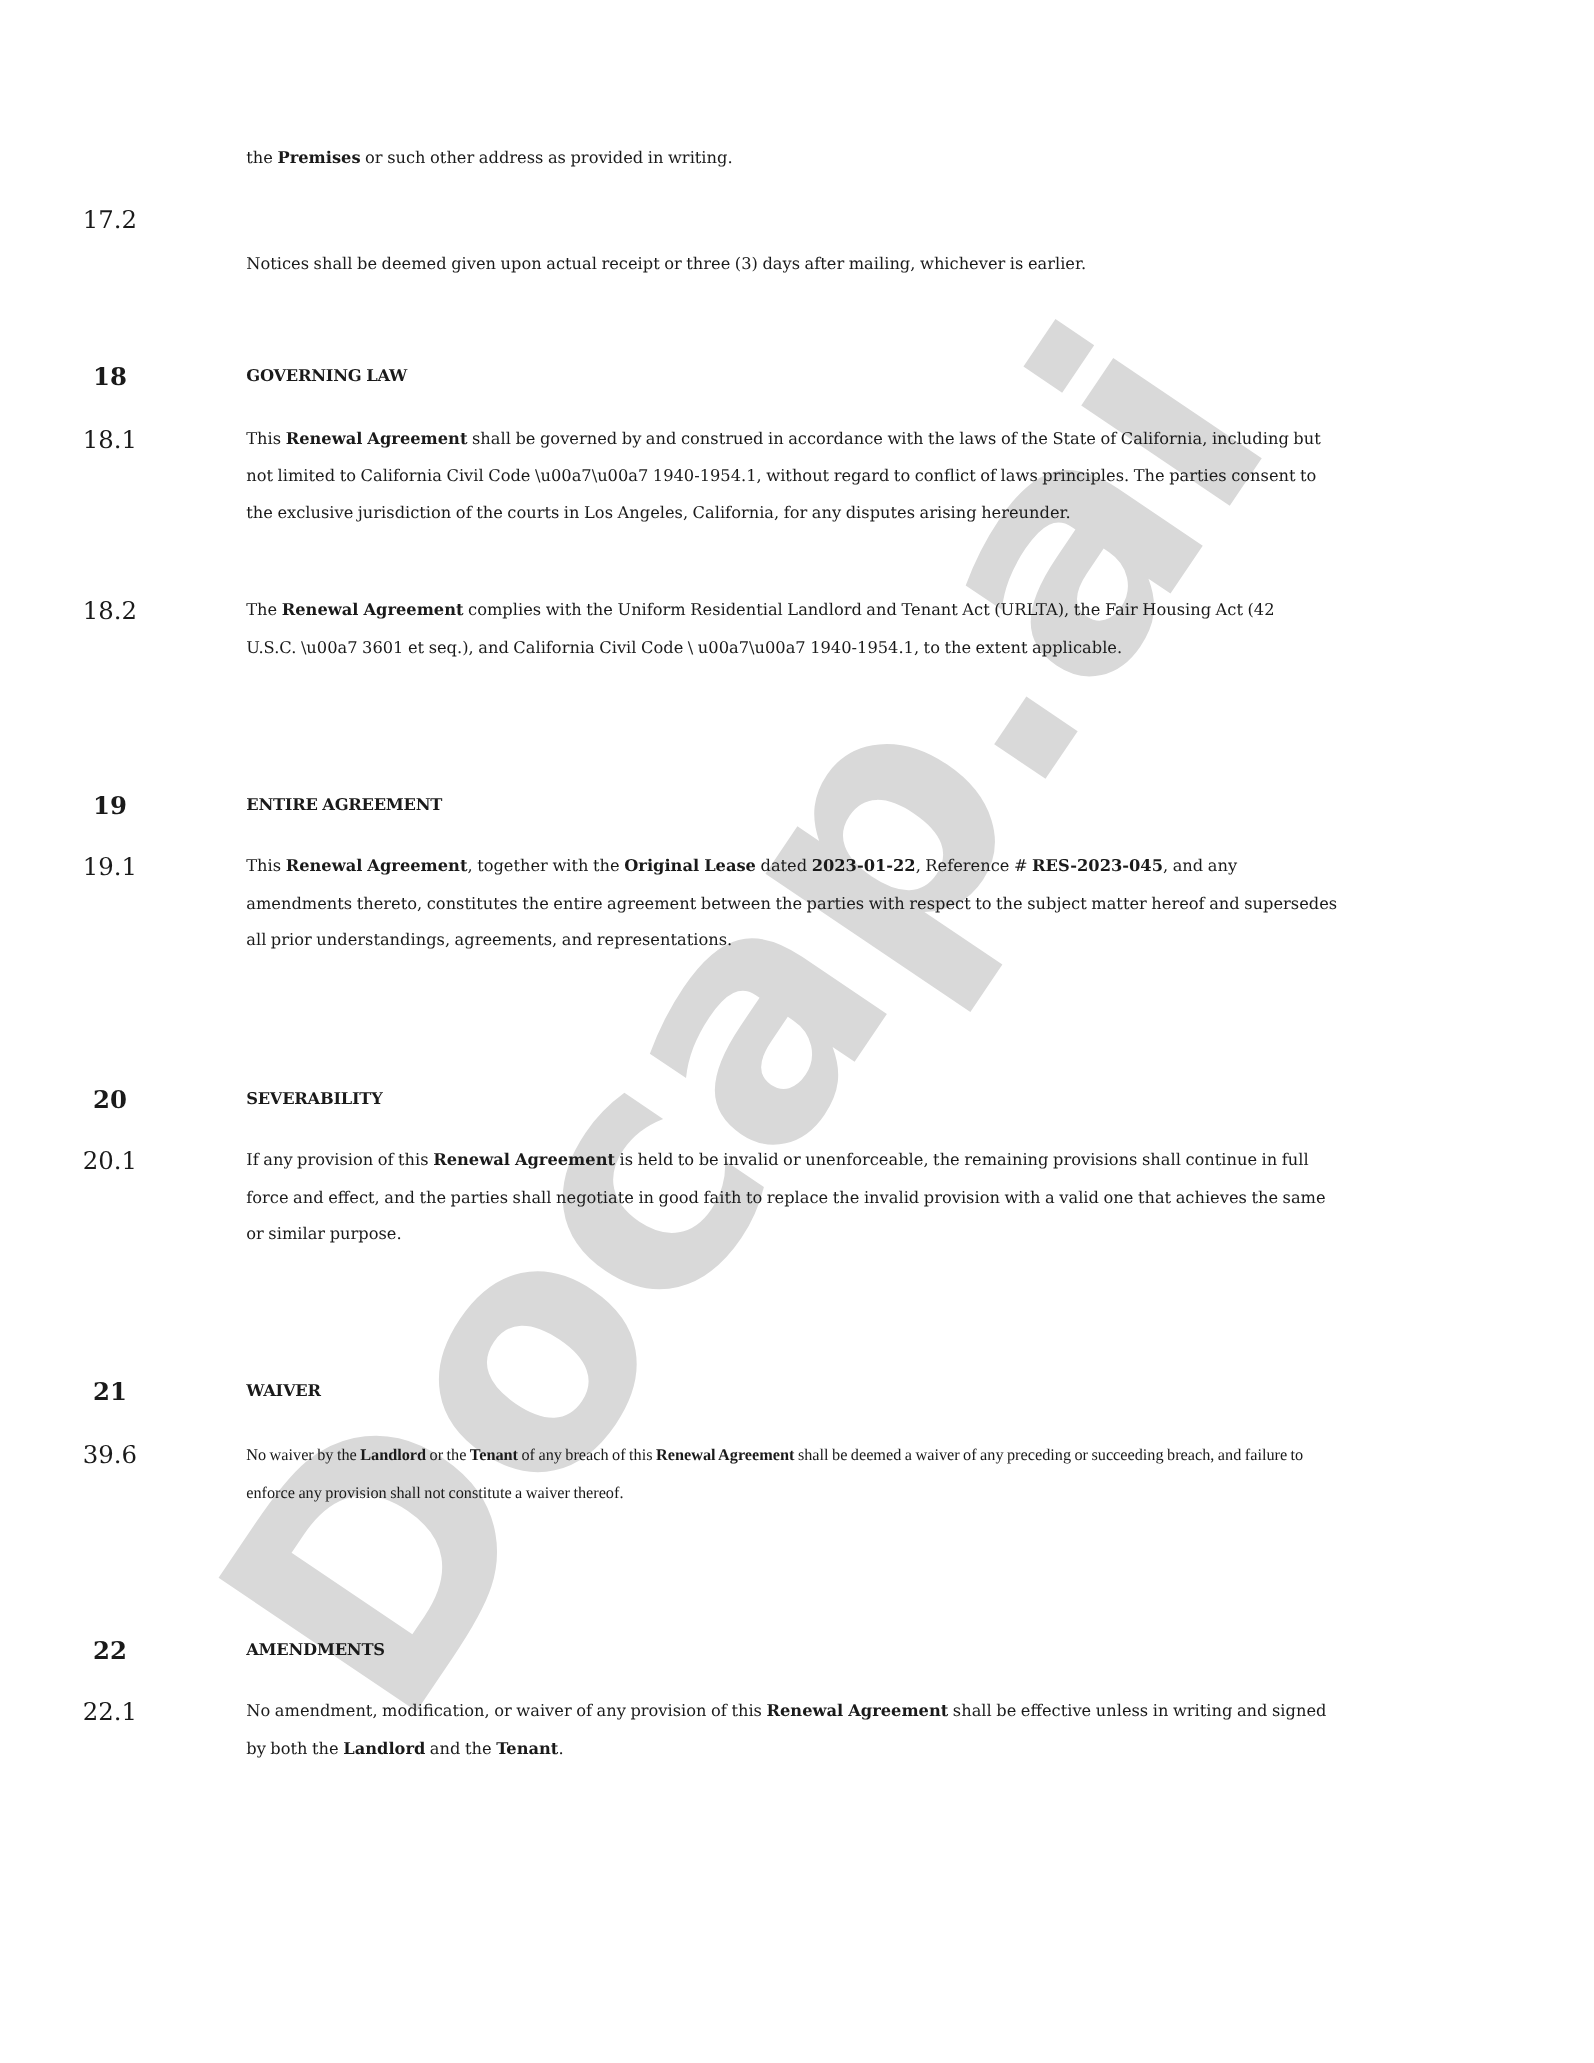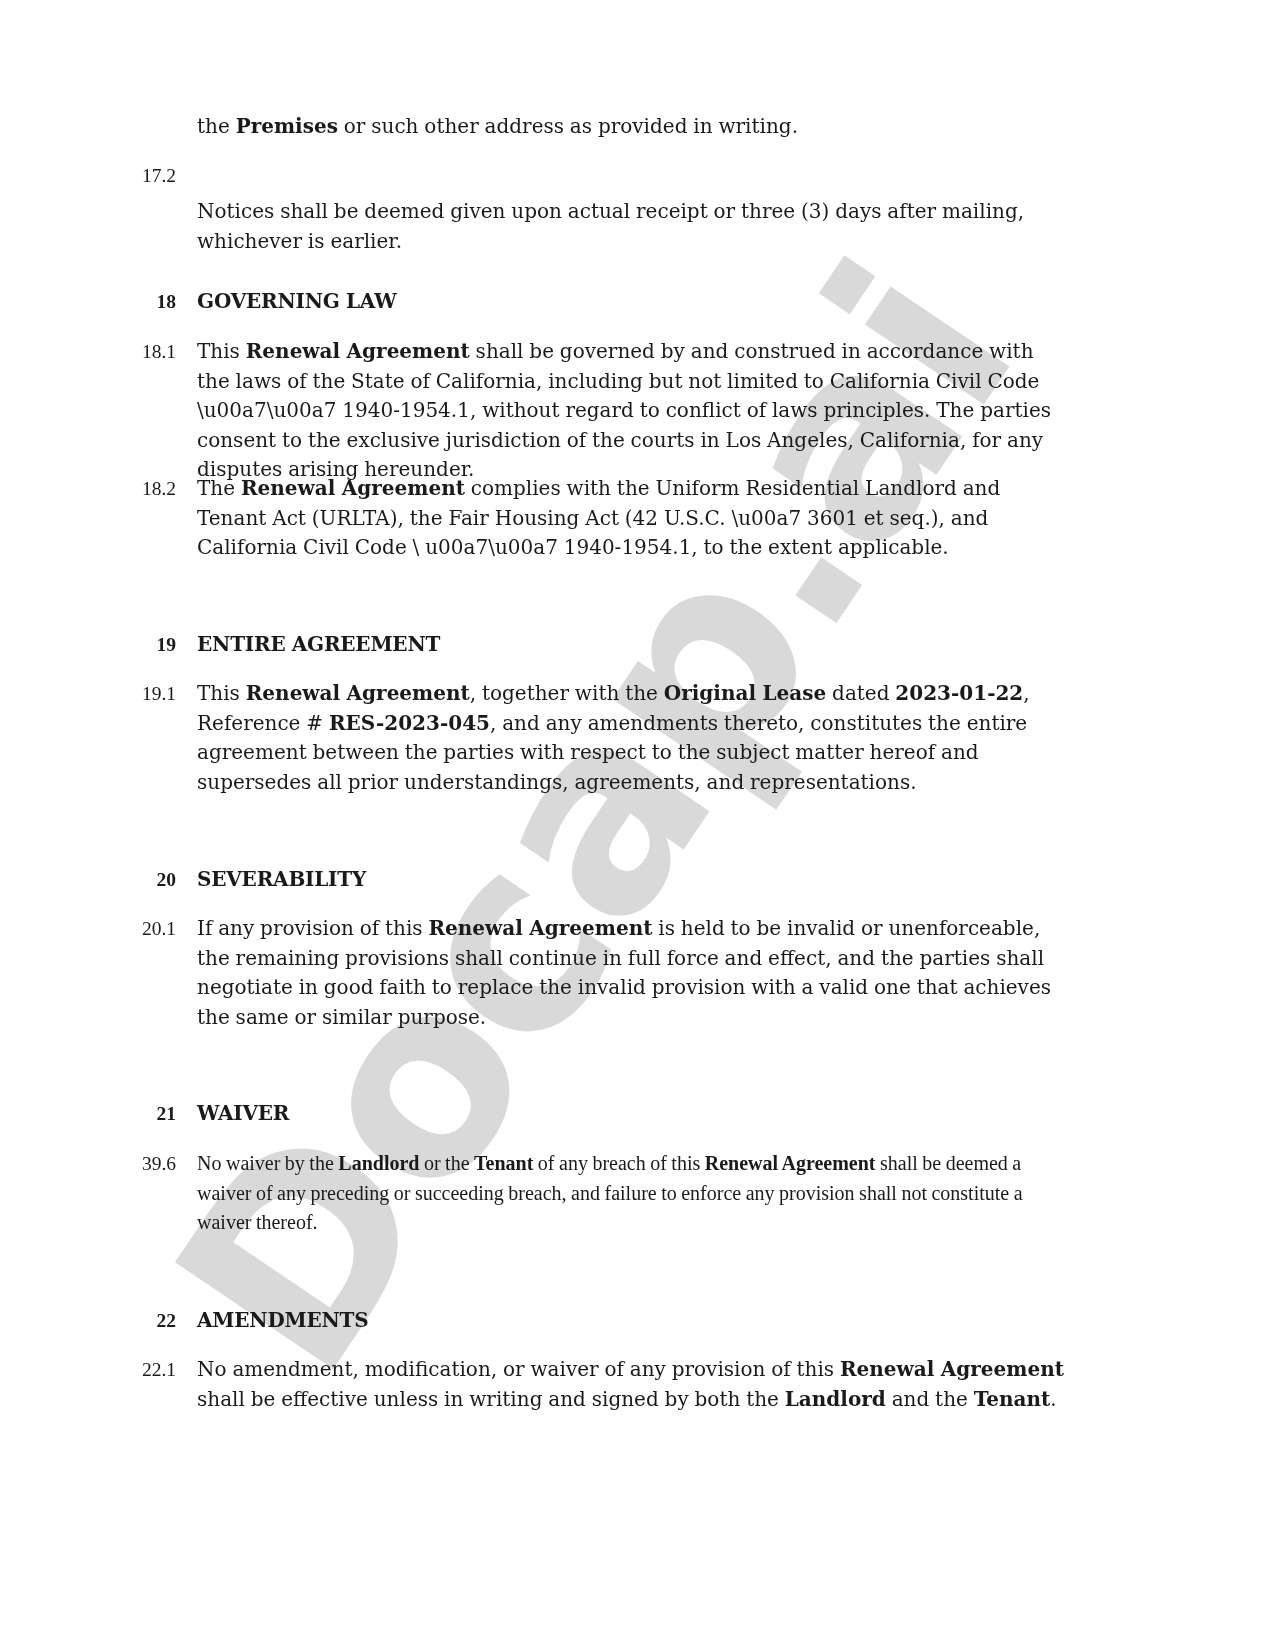--- a/index.html
+++ b/index.html
@@ -44,37 +44,36 @@
   }
   .row {
     position: absolute;
     left: 0;
     width: 1275px;
   }
   .num {
     position: absolute;
     width: 175px;
     left: 0;
-    text-align: right;
+    text-align: center;
     font-size: 19.5px;
     line-height: 29.5px;
-    font-family: Liberation Serif, serif;
   }
   .num.sub {
     width: 176px;
   }
   .num.head {
     font-weight: bold;
     width: 176px;
   }
   .text {
     position: absolute;
     left: 197px;
     width: 880px;
-    font-size: 20px;
+    font-size: 13px;
     line-height: 29.5px;
     word-spacing: -0.5px;
   }
   .text.head {
     font-weight: bold;
     letter-spacing: -0.2px;
   }
   b { font-weight: bold; }
 </style>
 </head>

